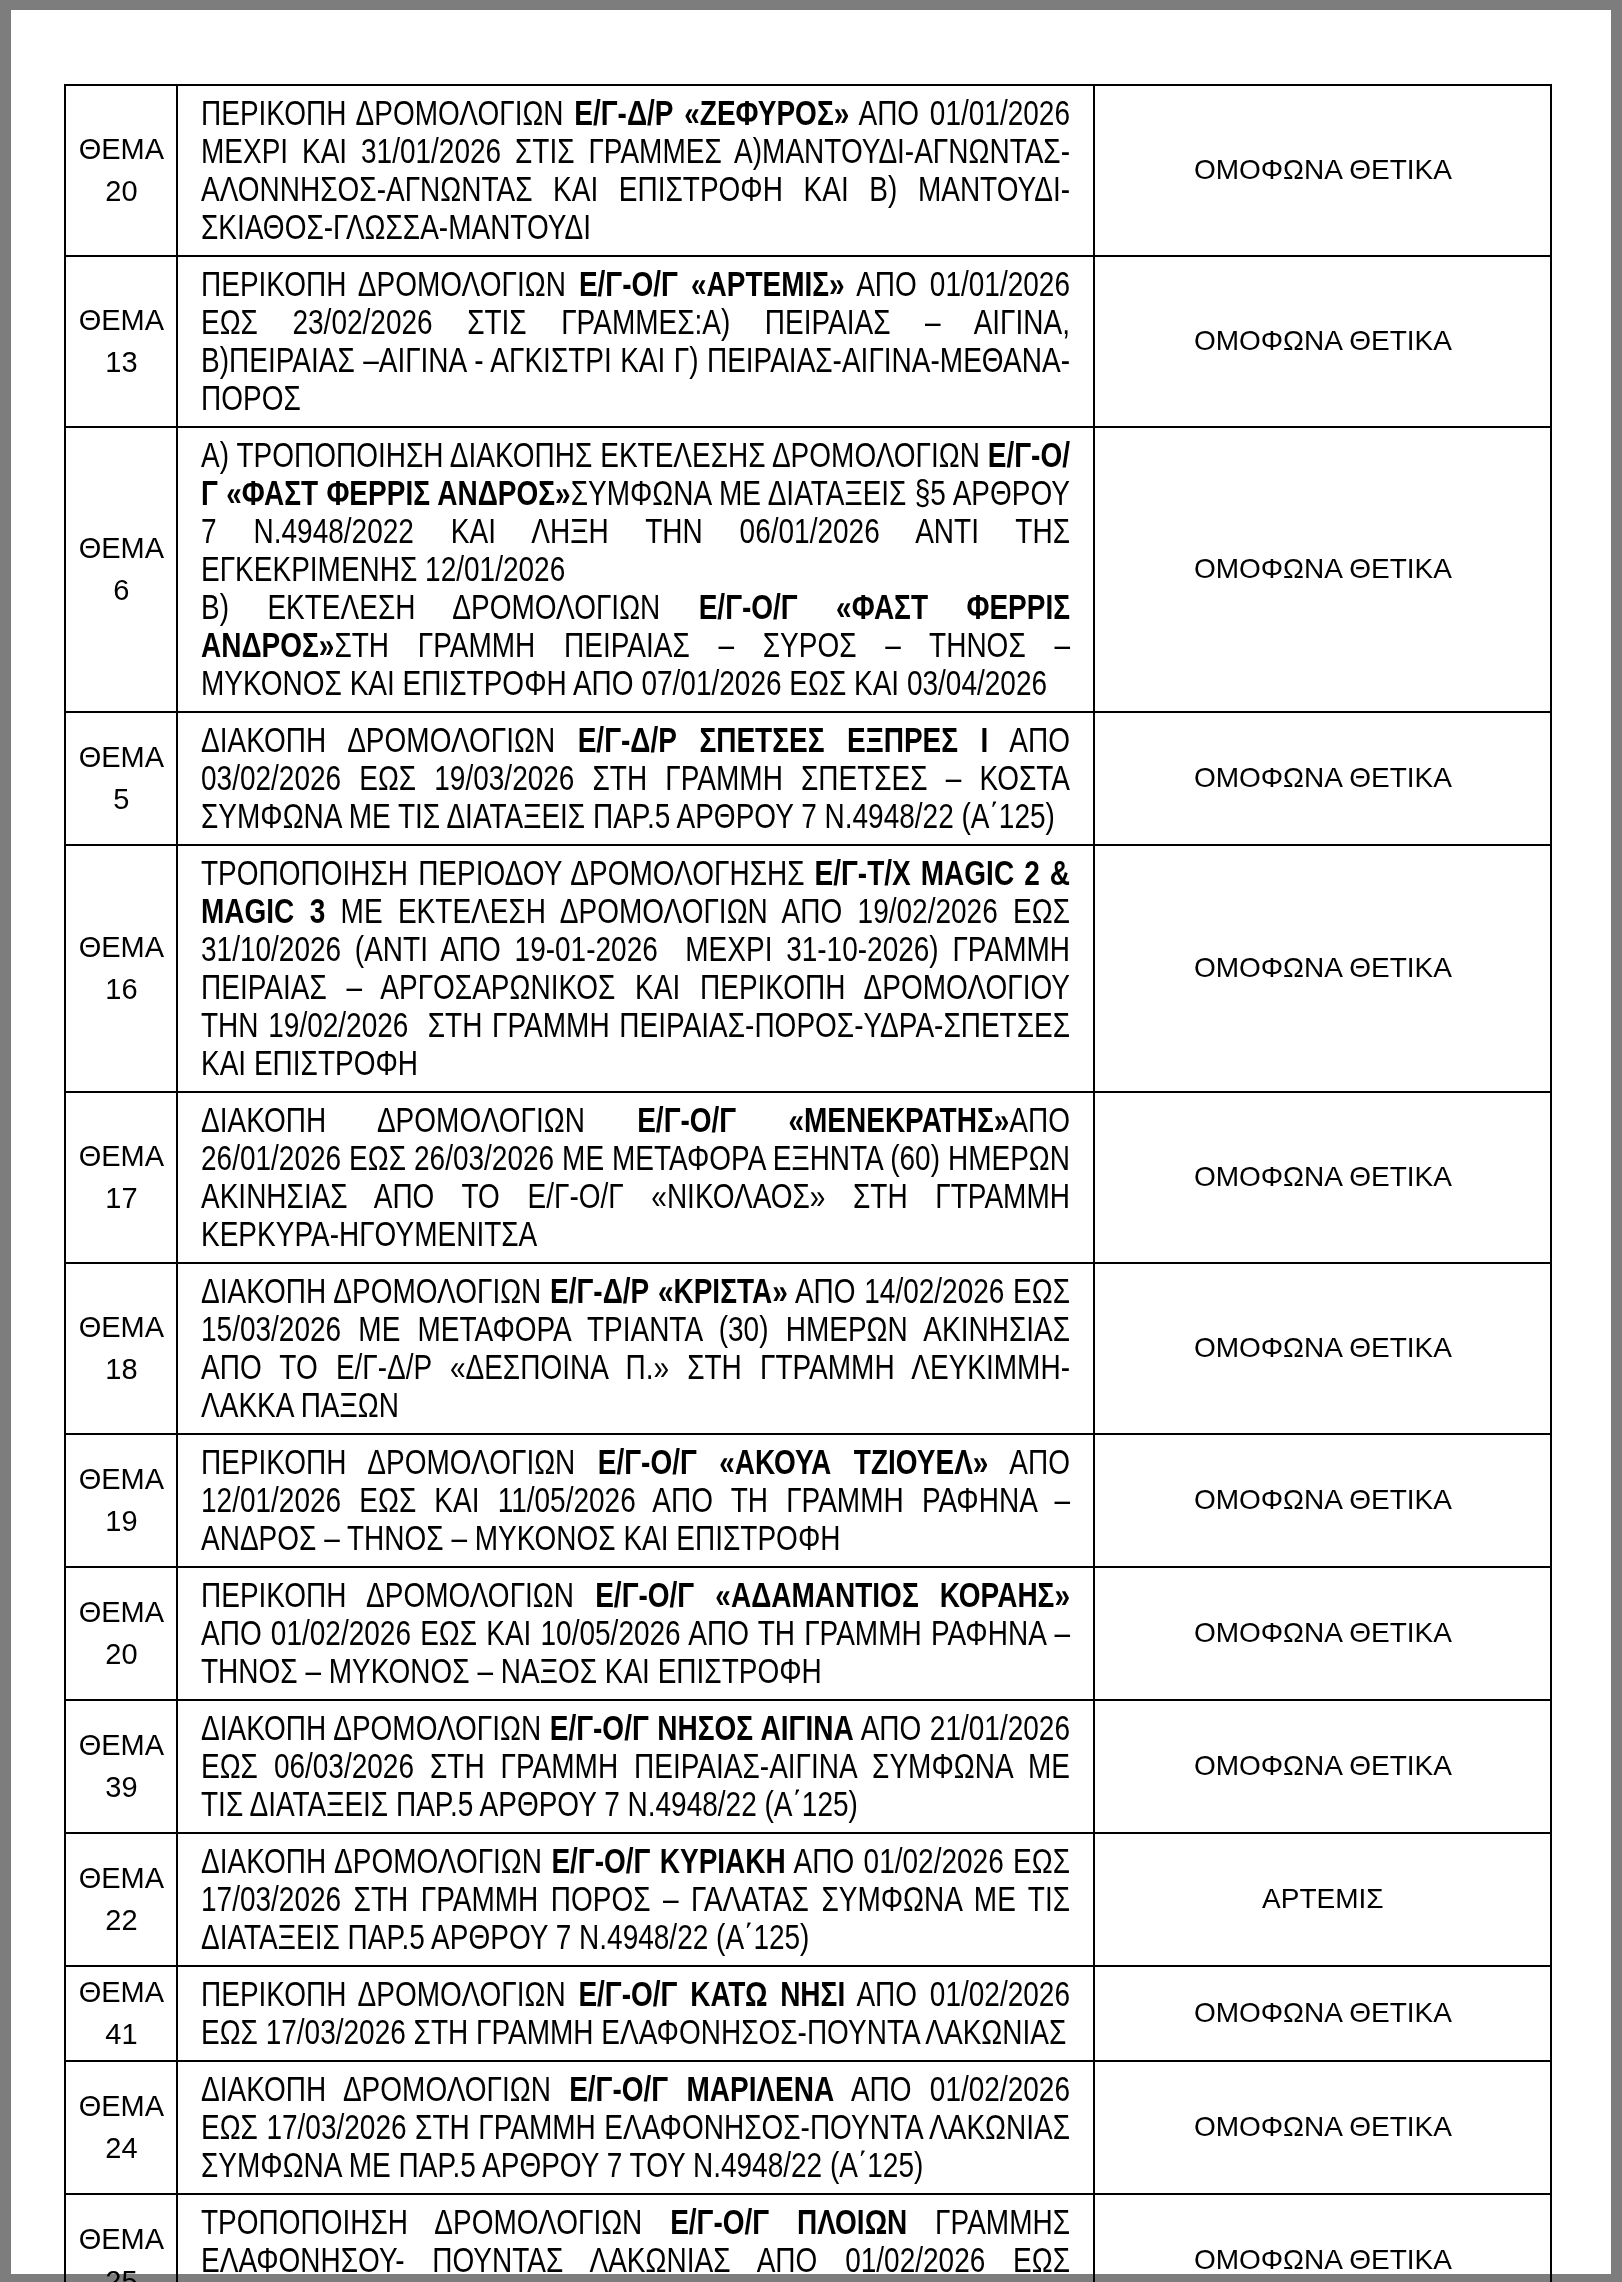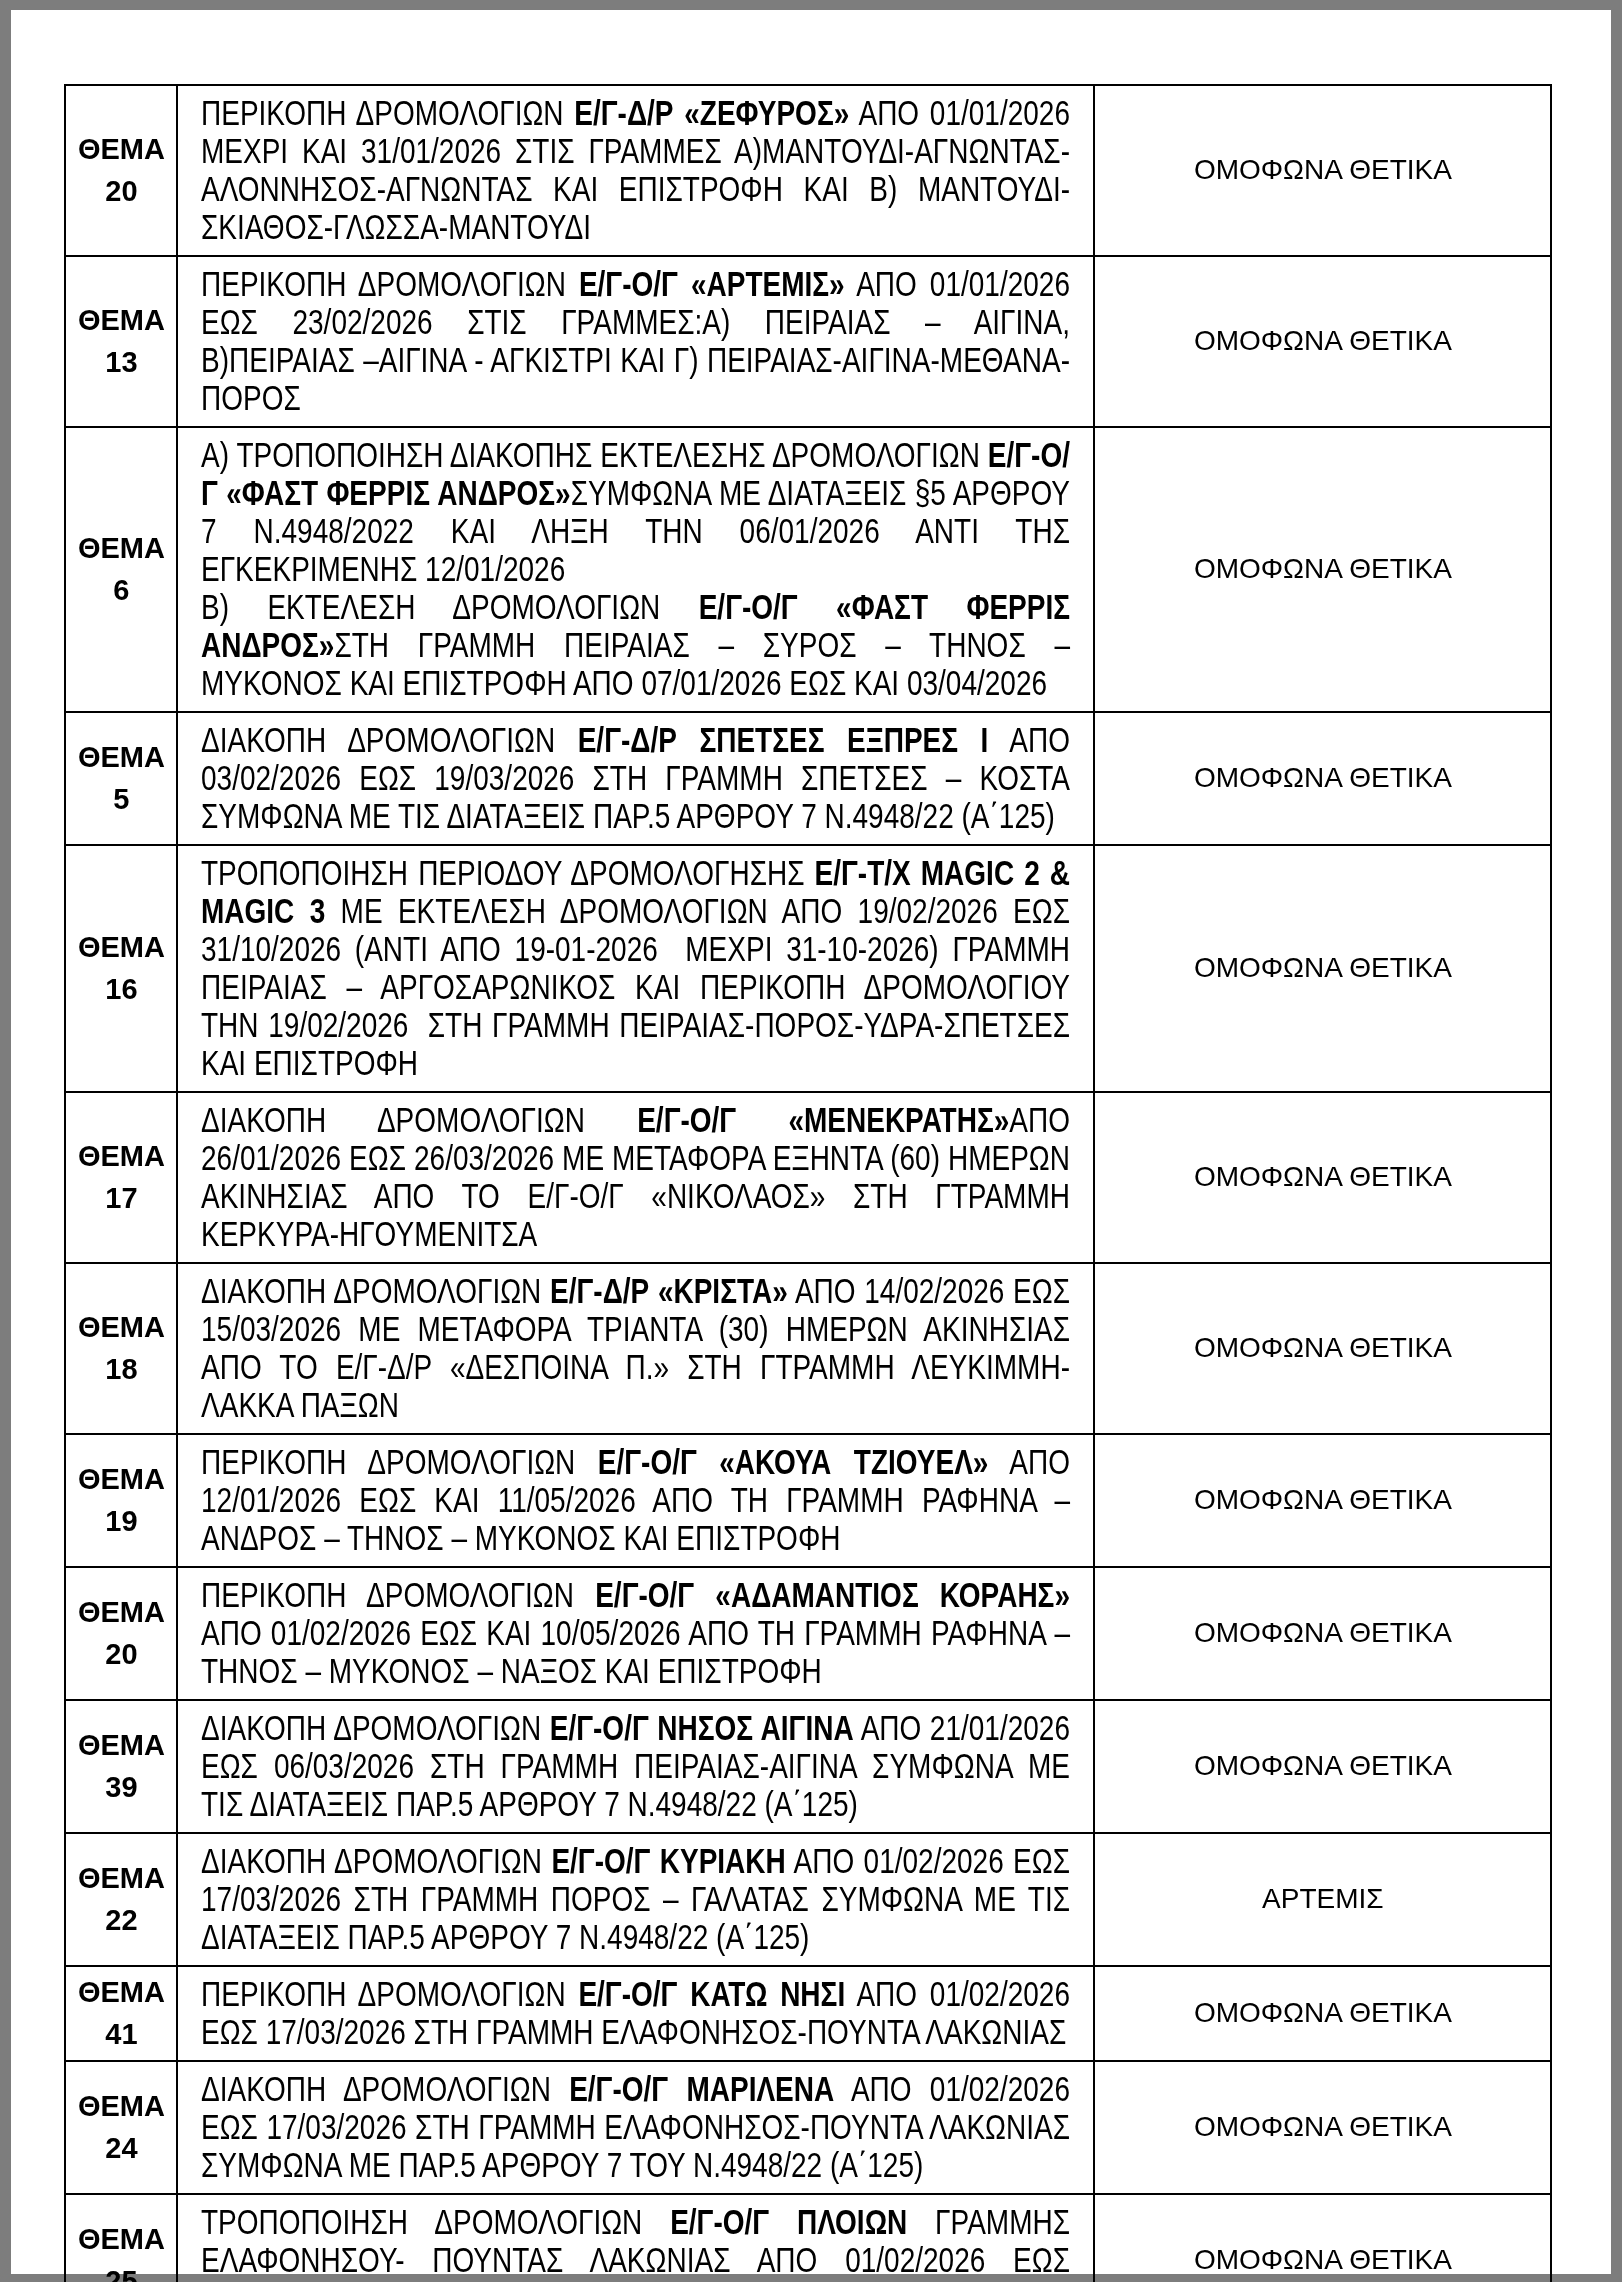--- a/index.html
+++ b/index.html
@@ -38,21 +38,21 @@
     border: 2.8px solid #000000;
     color: #000000;
   }
   .col-topic    { width: 112px; }
   .col-desc     { width: 917px; }
   .col-decision { width: 457px; }
 
   td.c-topic {
     text-align: center;
     vertical-align: middle;
-    font-weight: bold;
+    font-weight: normal;
     font-size: 29px;
     line-height: 42px;
     padding: 3.8px 1.9px;
   }
   td.c-desc {
     vertical-align: top;
     padding: 8.5px 23px 8.5px 23px;
     overflow: visible;
   }
   .desc-inner {

